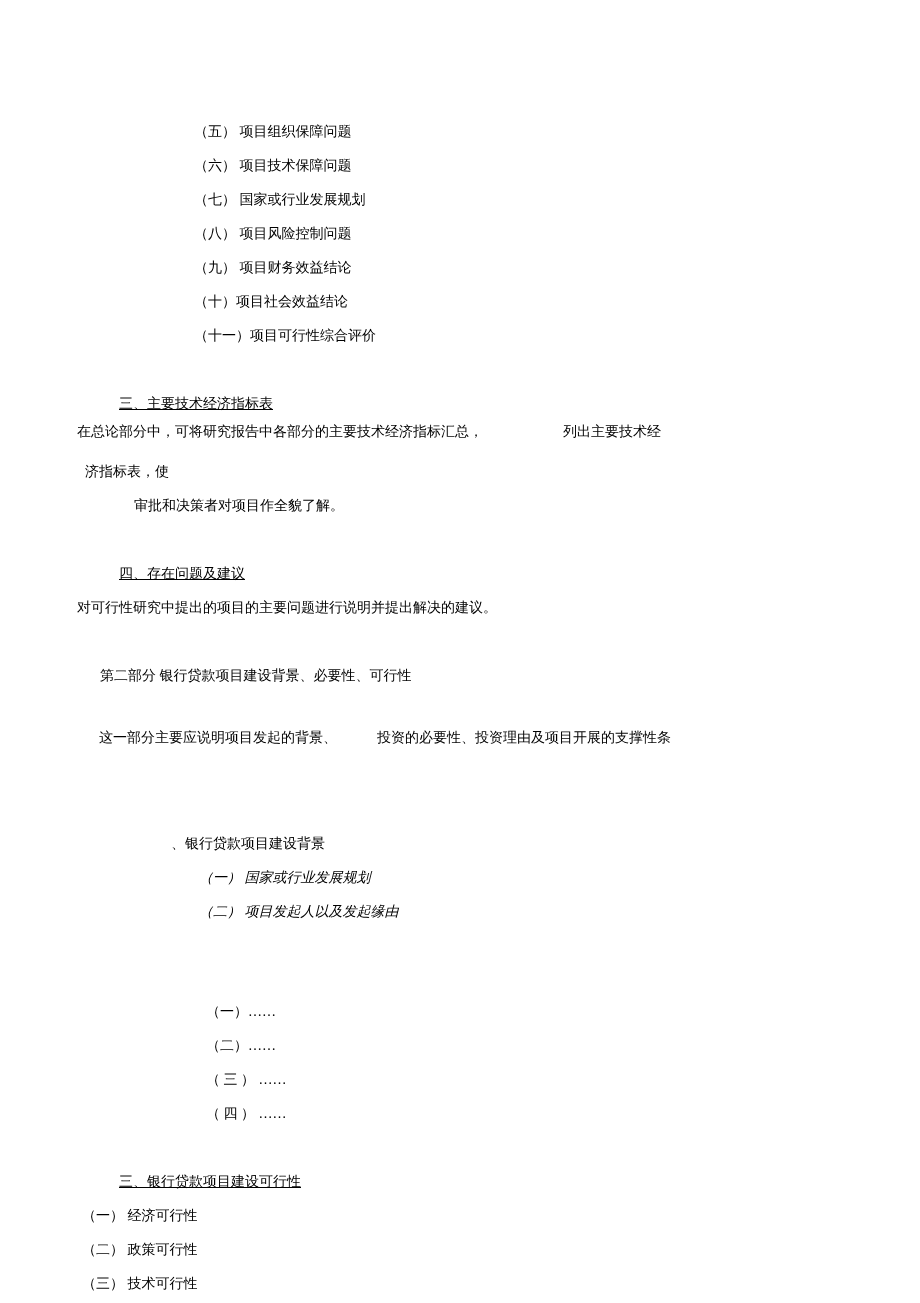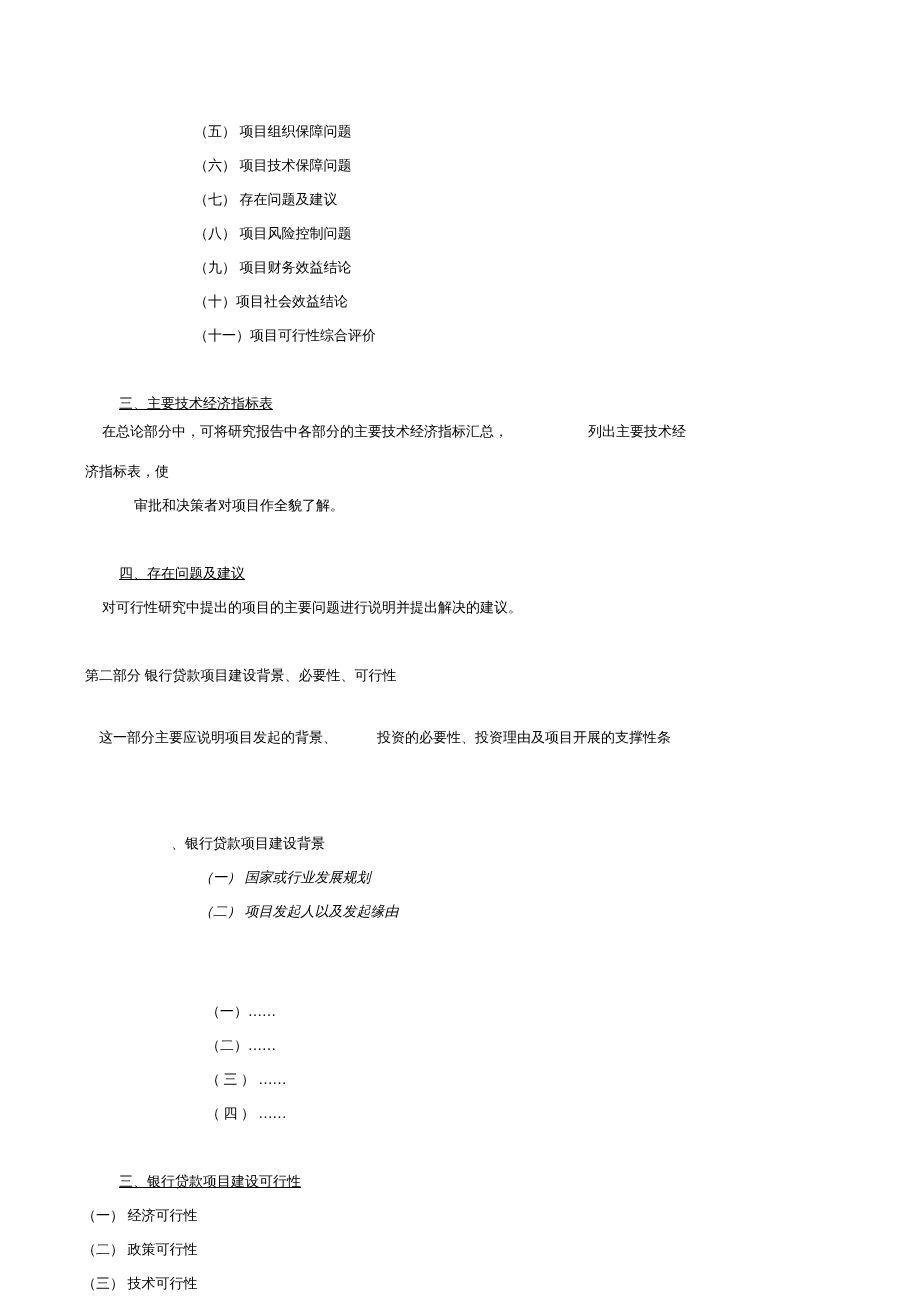--- a/index.html
+++ b/index.html
@@ -14,24 +14,24 @@
     color: #000000;
     line-height: 1.5;
   }
   .page {
     width: 920px;
     box-sizing: border-box;
   }
   
   .ind-a { padding-left: 194px; }   
   .ind-b { padding-left: 119px; text-decoration: underline; }   
-  .ind-c { padding-left: 102px; }   
+  .ind-c { padding-left: 77px; }   
   .ind-d { padding-left: 85px;  }   
   .ind-e { padding-left: 134px; }   
-  .ind-f { padding-left: 85px;  }   
+  .ind-f { padding-left: 85px; margin-left: 15px;  }   
   .ind-g { padding-left: 99px; }   
   .ind-h { padding-left: 171px; }   
   .ind-i { padding-left: 206px; }   
   .ind-j { padding-left: 82px; font-family: Liberation Serif, serif; }   
   .ind-k { padding-left: 199px; font-style: italic; }
   .gap-m { height: 34px; }
   .gap-xl { height: 66px; }
   .row { height: 34px; display:flex; align-items:flex-end; }
   .first-gap { height: 108px; }
 </style>
@@ -42,21 +42,21 @@
 
   <div class="first-gap"></div>
 
   <div class="row ind-a">
       <span>（五） 项目组织保障问题</span>
     </div>
   <div class="row ind-a">
       <span>（六） 项目技术保障问题</span>
     </div>
   <div class="row ind-a">
-      <span>（七） 存在问题及建议</span>
+      <span>（七） 国家或行业发展规划</span>
     </div>
   <div class="row ind-a">
       <span>（八） 项目风险控制问题</span>
     </div>
   <div class="row ind-a">
       <span>（九） 项目财务效益结论</span>
     </div>
   <div class="row ind-a">
       <span>（十）项目社会效益结论</span>
     </div>

